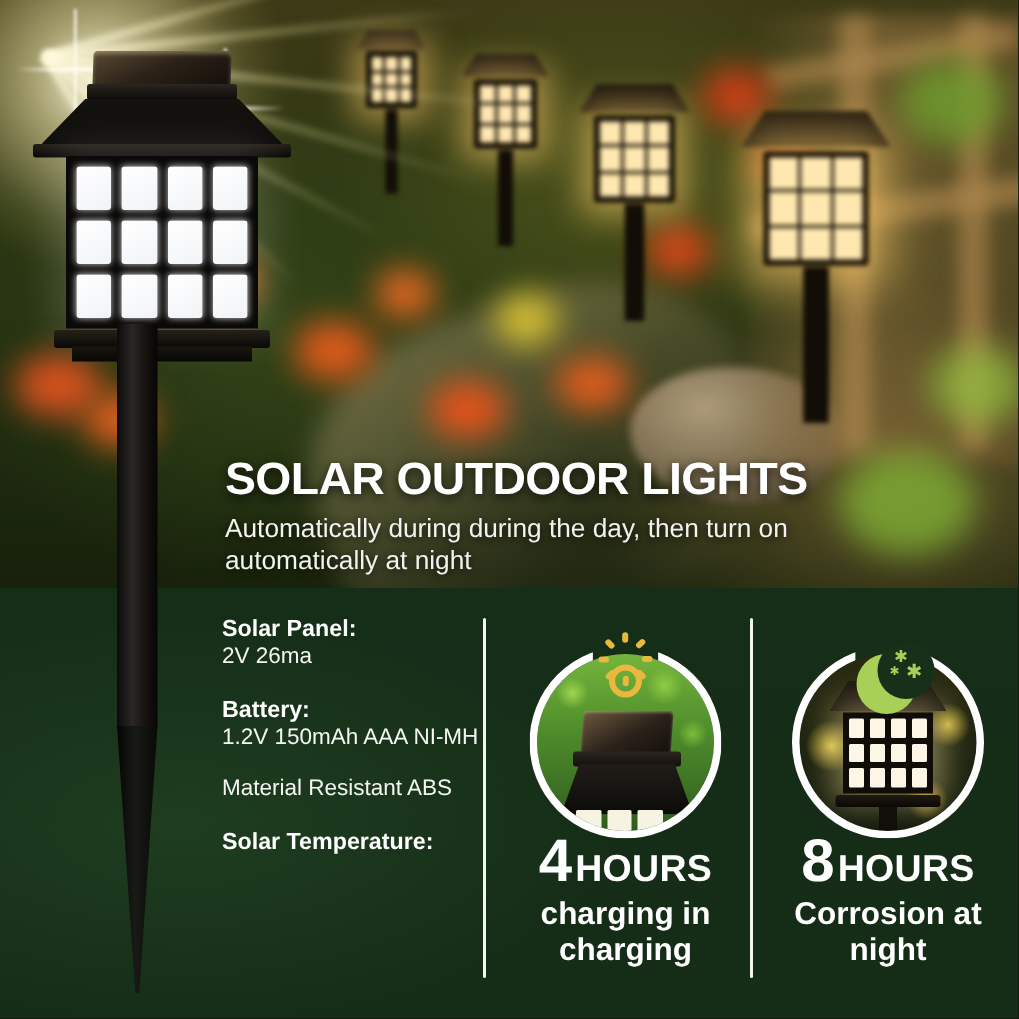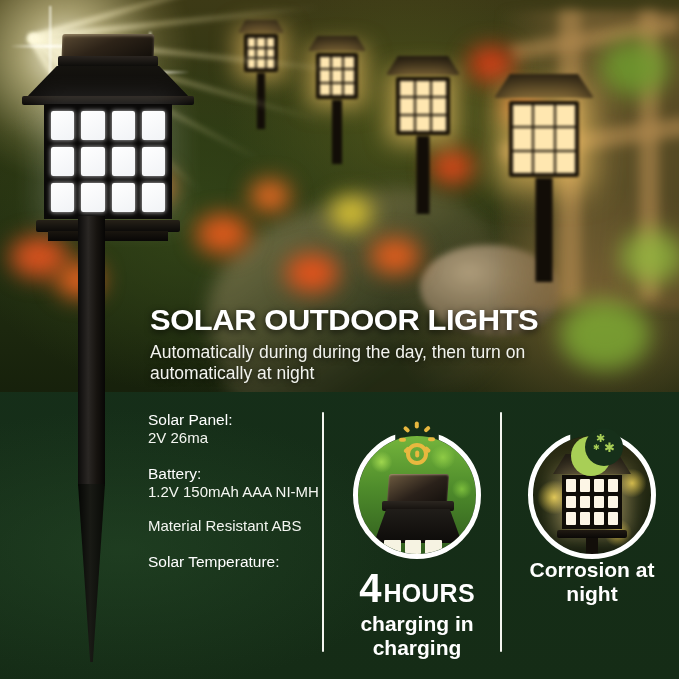--- a/index.html
+++ b/index.html
@@ -96,21 +96,21 @@
 
   
   .band{position:absolute;left:0;top:392px;width:679px;height:287px;
     background:linear-gradient(180deg,#17301a 0%,#14291541 0%, #152c16 100%);
     background-color:#16301a;overflow:hidden;}
   .band:before{content:"";position:absolute;inset:0;
     background:radial-gradient(ellipse 420px 200px at 18% 55%,rgba(38,74,40,.55),transparent 70%);}
 
   .specs{position:absolute;left:148px;top:18px;width:180px;}
   .spec{margin-bottom:16px;}
-  .spec b{display:block;color:#ffffff;font-size:15.5px;font-weight:normal;line-height:1.25;}
+  .spec b{display:block;color:#ffffff;font-size:15.5px;font-weight:bold;line-height:1.25;}
   .spec span{display:block;color:#f4f6f1;font-size:15px;font-weight:400;line-height:1.22;}
 
   .divider{position:absolute;top:20px;width:2px;height:240px;background:#f3f5ef;border-radius:1px;}
   .d1{left:322px;} .d2{left:500px;}
 
   .feature{position:absolute;top:14px;width:160px;text-align:center;}
   .f1{left:337px;} .f2{left:512px;}
 
   .circle-wrap{position:relative;width:118px;height:118px;margin:30px auto 0;}
   .ring{position:absolute;left:-5px;top:-5px;width:128px;height:128px;border-radius:50%;
@@ -167,21 +167,21 @@
   .moon-ico{position:relative;width:50px;height:48px;}
   .moon-ico .cres{position:absolute;left:4px;top:4px;width:40px;height:40px;border-radius:50%;
     background:#a8cf56;}
   .moon-ico .cut{position:absolute;left:18px;top:-4px;width:38px;height:38px;border-radius:50%;
     background:#16301a;}
   .moon-ico .st{position:absolute;color:#a8cf56;line-height:1;}
   .s1{left:29px;top:1px;font-size:11px;}
   .s2{left:37px;top:9px;font-size:13px;}
   .s3{left:26px;top:12px;font-size:8px;}
 
-  .hours{margin-top:14px;color:#fff;white-space:nowrap;}
+  .hours{color:#fff;white-space:nowrap;}
   .hours .num{font-size:40px;font-weight:bold;line-height:1;letter-spacing:-1px;}
   .hours .unit{font-size:25px;font-weight:bold;line-height:1;letter-spacing:.2px;margin-left:3px;}
   .cap{margin-top:4px;color:#fff;font-size:21px;font-weight:bold;line-height:1.12;}
 </style>
 </head>
 <body>
 
 <div class="stage">
 
   <div class="photo">
@@ -402,17 +402,20 @@
         <div class="icon-slot">
           <div class="moon-ico">
             <div class="cres"></div>
             <div class="cut"></div>
             <span class="st s1">✱</span>
             <span class="st s2">✱</span>
             <span class="st s3">✱</span>
           </div>
         </div>
       </div>
+      <div class="hours">
+        <span class="num">8</span><span class="unit">HOURS</span>
+      </div>
       <div class="cap">Corrosion at night</div>
     </div>
 
   </div>
 </div>
 
 </body></html>

